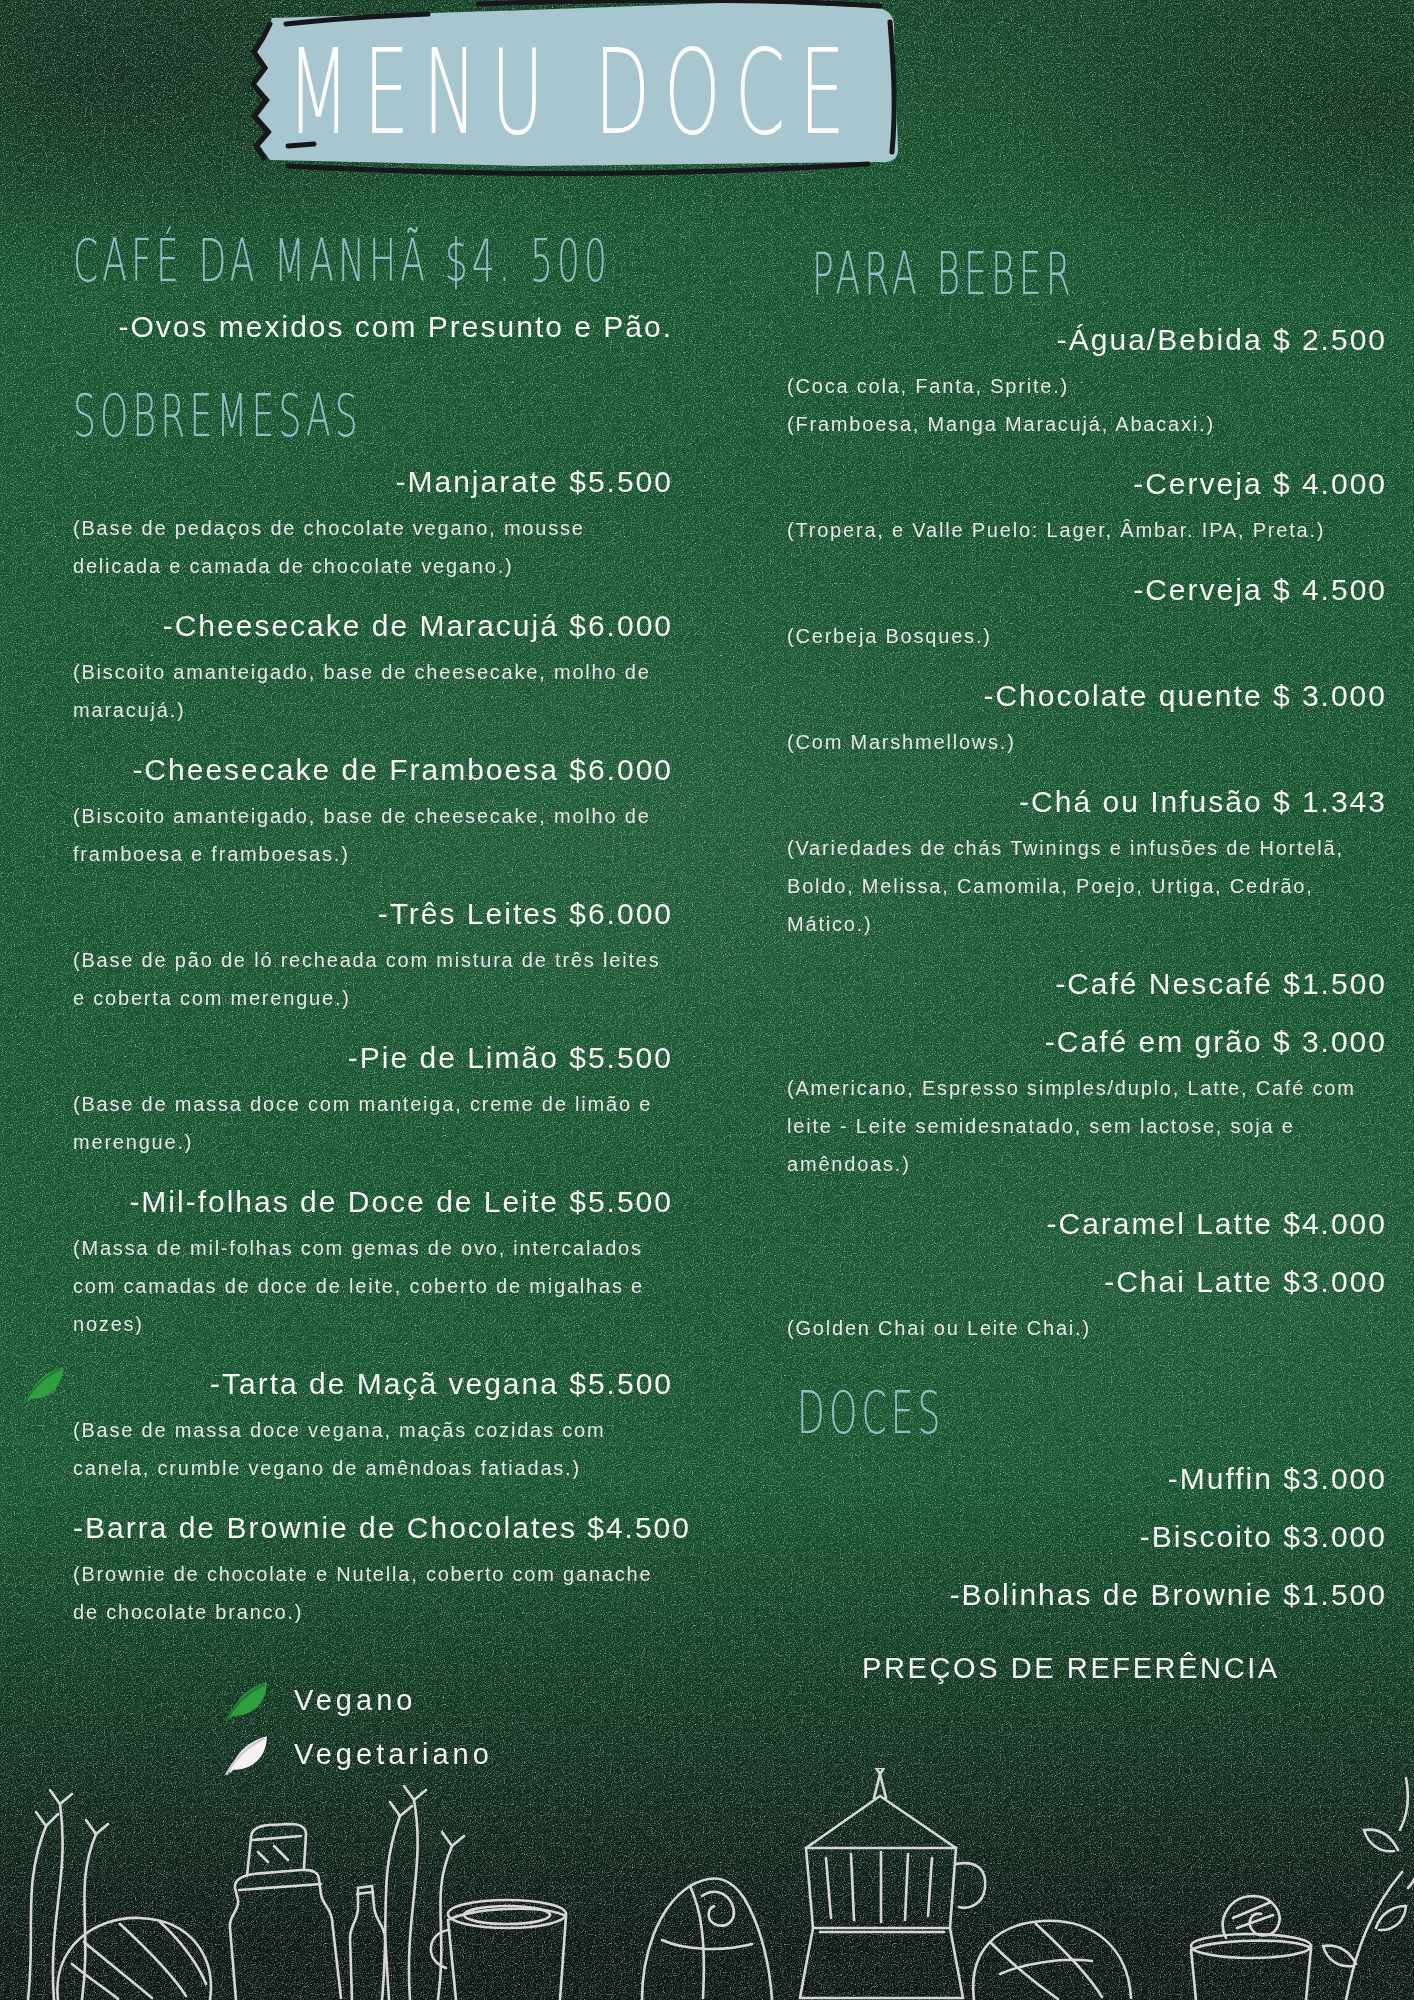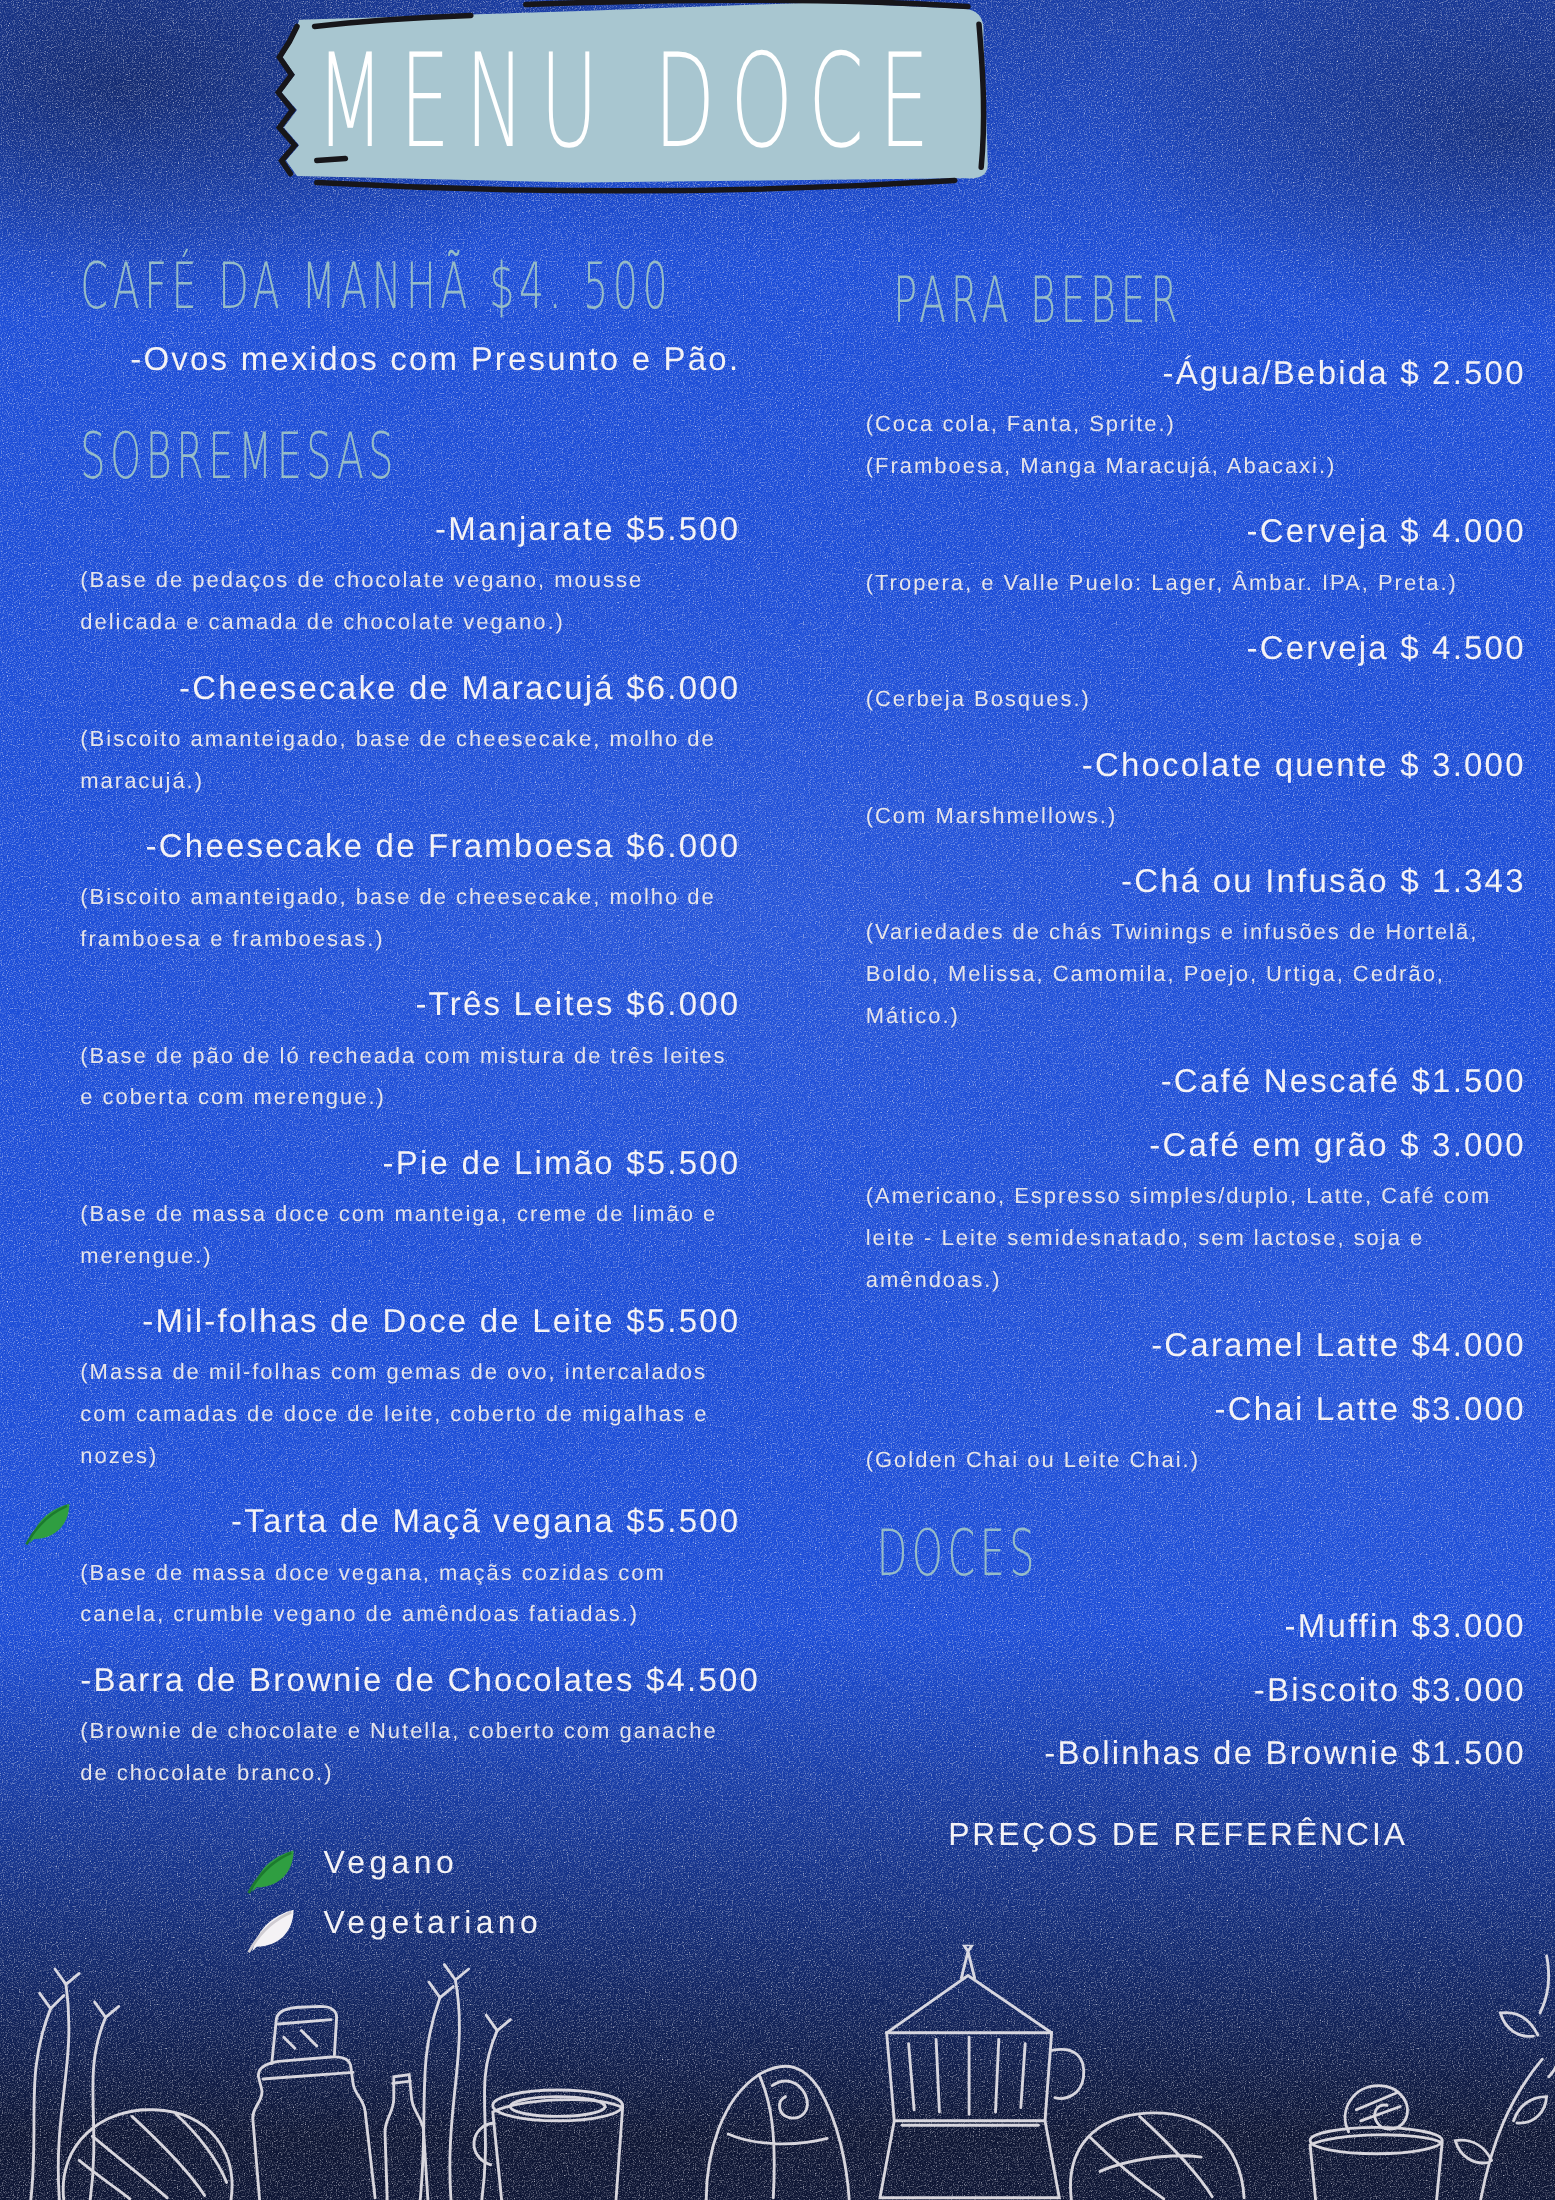--- a/index.html
+++ b/index.html
@@ -1,20 +1,20 @@
 <!DOCTYPE html>
 <html><head>
 <meta charset="utf-8">
 <style>
   * { margin:0; padding:0; box-sizing:border-box; }
   html,body { background:#2b272e; }
   body { width:1414px; height:2000px; font-family:"Liberation Sans", sans-serif; }
 
   .page { position:relative; width:1414px; height:2000px; overflow:hidden;
-          background:#1d4ed8; color:#f2f0f3; }
+          background:#14532d; color:#f2f0f3; }
 
   .shade { position:absolute; inset:0; pointer-events:none;
     background:
       radial-gradient(ellipse 620px 300px at 8% 4%, rgba(10,8,12,0.40), rgba(10,8,12,0) 70%),
       radial-gradient(ellipse 520px 260px at 97% 6%, rgba(10,8,12,0.35), rgba(10,8,12,0) 70%),
       radial-gradient(ellipse 900px 500px at 48% 42%, rgba(255,255,255,0.045), rgba(255,255,255,0) 70%),
       radial-gradient(ellipse 700px 380px at 85% 62%, rgba(255,255,255,0.035), rgba(255,255,255,0) 70%),
       linear-gradient(to bottom, rgba(18,15,20,0.25), rgba(18,15,20,0) 12%, rgba(18,15,20,0) 74%, rgba(10,8,12,0.8) 97%);
   }
   .noise-layer { position:absolute; inset:0; pointer-events:none; }
@@ -45,21 +45,21 @@
 
   .heading-breakfast { margin-bottom:10px; }
   .heading-desserts  { margin-top:46px; }
   .heading-drinks    { margin-left:25px; }
   .heading-sweets    { margin-top:40px; margin-left:10px; }
 
   .leaf-marker { position:absolute; left:-52px; top:-4px; width:46px; height:42px; }
 
   
   .legend { position:absolute; left:222px; top:1678px; }
-  .legend-row { display:flex; align-items:flex-start; margin-bottom:10px; }
+  .legend-row { display:flex; align-items:center; margin-bottom:10px; }
   .legend-row svg { width:50px; height:44px; margin-right:22px; }
   .legend-label { font-size:29px; font-weight:300; letter-spacing:4px; color:#f4f2f5; }
 
   
   .footnote { margin-top:40px; padding-left:75px; font-size:29px; font-weight:400;
     letter-spacing:2.6px; color:#f4f2f5; }
 
   
   .chalk-art { position:absolute; left:0; top:1768px; width:1414px; height:232px; }
 </style>

